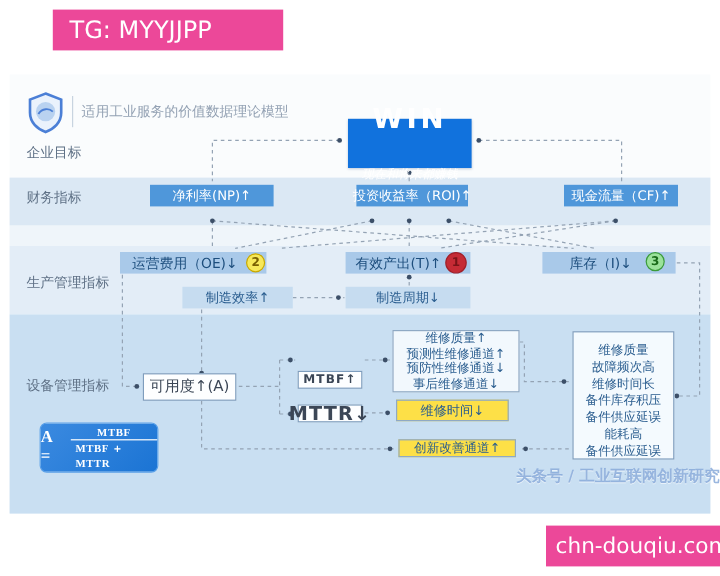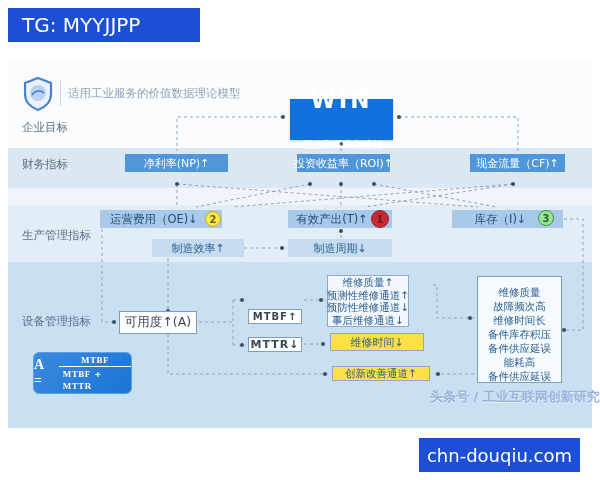--- a/index.html
+++ b/index.html
@@ -23,21 +23,21 @@
   .win-s{font-size:10px;margin-top:2px;font-style:italic;}
   .box-fin{background:#4f97da;color:#ffffff;font-size:11px;}
   .box-prod{background:#a9c9e9;color:#1d4e7d;font-size:11.5px;}
   .box-prod2{background:#c6dcf0;color:#2a5d8f;font-size:11px;}
   .box-white{background:#fdfeff;border:1px solid #7e9dbd;color:#3b4656;font-size:12.5px;}
   .box-soft{background:#fde047;border:1px solid #8fa9c4;color:#2a5d8f;font-size:11px;text-align:center;}
   .box-lines{background:#f2f8fd;border:1px solid #8fa9c4;color:#2a5d8f;font-size:10.5px;
              flex-direction:column;line-height:12.5px;justify-content:center;}
   .box-problems{background:#f4fafe;border:1px solid #7e9dbd;color:#2a5d8f;font-size:10.5px;
                 flex-direction:column;line-height:14px;justify-content:flex-start;padding-top:8px;}
-  .mono-tag{background:#1d4ed8;color:#ffffff;display:flex;align-items:center;}
+  .mono-tag{background:#ec4899;color:#ffffff;display:flex;align-items:center;margin-left:36px;}
   .badge{position:absolute;border-radius:50%;display:flex;align-items:center;justify-content:center;
          font-size:10px;font-weight:700;box-sizing:border-box;}
   .badge-yellow{background:#f7e85a;border:1px solid #c9a800;color:#7a6000;}
   .badge-red{background:#c52b35;border:1px solid #a01f28;color:rgba(60,0,0,0.55);}
   .badge-green{background:#9be29b;border:1px solid #3a9a3a;color:#1a6b1a;}
   .row-label{position:absolute;color:#5f7186;font-size:11.5px;}
   .hdr-title{position:absolute;color:#93a1b3;font-size:11.5px;}
   .divider{position:absolute;width:1px;background:#c8d4e0;}
   
   .formula{position:absolute;background:linear-gradient(135deg,#3b8ae0,#1b74d4);
@@ -142,23 +142,23 @@
   <div class="bx box-prod" style="left:288px;top:210px;width:104px;height:18px;padding-right:16px;">有效产出(T)↑</div>
   <div class="badge badge-red" style="left:371px;top:210px;width:18px;height:18px;">1</div>
   <div class="bx box-prod" style="left:452px;top:210px;width:111px;height:18px;padding-right:14px;">库存（I)↓</div>
   <div class="badge badge-green" style="left:538px;top:210px;width:16px;height:16px;">3</div>
 
   <div class="bx box-prod2" style="left:152px;top:239px;width:92px;height:18px;">制造效率↑</div>
   <div class="bx box-prod2" style="left:288px;top:239px;width:104px;height:18px;">制造周期↓</div>
 
   <div class="bx box-white" style="left:119px;top:311px;width:78px;height:23px;">可用度↑(A)</div>
   <div class="bx box-white" style="left:248px;top:293px;width:54px;height:15px;font-size:10px;letter-spacing:1px;font-weight:600;margin-top:16px;">MTBF↑</div>
-  <div class="bx box-white" style="left:248px;top:337px;width:54px;height:15px;font-size:11px;letter-spacing:1px;font-weight:600;">MTTR↓</div>
+  <div class="bx box-white" style="left:248px;top:337px;width:54px;height:15px;font-size:16px;letter-spacing:1px;font-weight:600;">MTTR↓</div>
 
-  <div class="bx box-lines" style="left:327px;top:275px;width:82px;height:52px;">
+  <div class="bx box-lines" style="left:327px;top:275px;width:106px;height:52px;">
     <div>维修质量↑</div>
     <div>预测性维修通道↑</div>
     <div>预防性维修通道↓</div>
     <div>事后维修通道↓</div>
   </div>
   <div class="bx box-soft" style="left:330px;top:333px;width:94px;height:18px;">维修时间↓</div>
   <div class="bx box-soft" style="left:332px;top:366px;width:98px;height:15px;font-size:10.5px;">创新改善通道↑</div>
 
   <div class="bx box-problems" style="left:477px;top:276px;width:85px;height:107px;">
     <div>维修质量</div>

